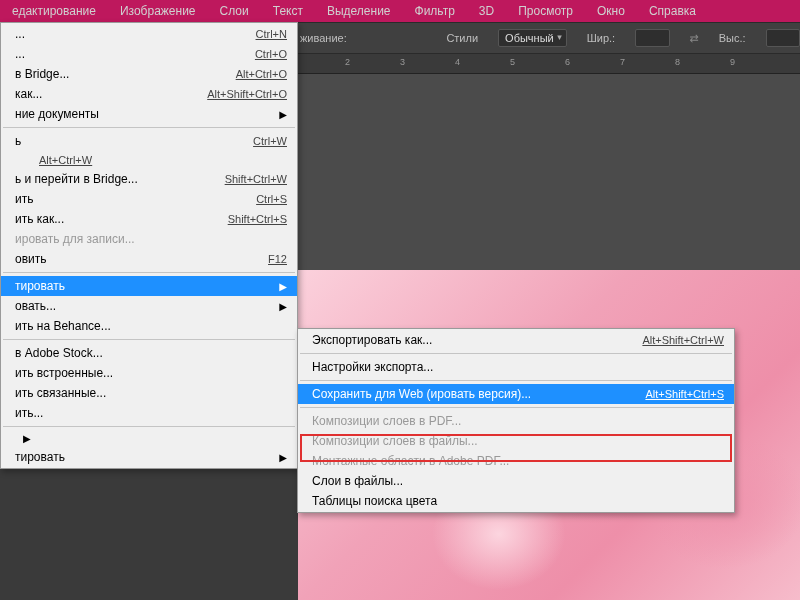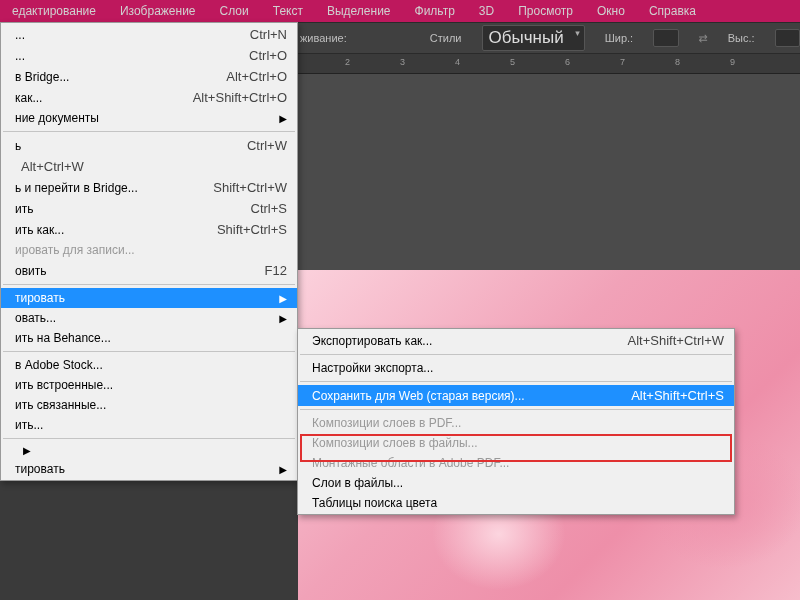--- a/index.html
+++ b/index.html
@@ -35,22 +35,22 @@
   padding-left: 300px;
   color: #bfbfbf;
   font-size: 11px;
   gap: 20px;
 }
 .toolbar-label { color:#bfbfbf; }
 .toolbar-select {
   background: #2e2e2e;
   border: 1px solid #555;
   color: #ddd;
-  padding: 2px 20px 2px 6px;
-  font-size: 17px;
+  padding: 2px 12px 2px 6px;
+  font-size: 11px;
   border-radius: 2px;
   position: relative;
 }
 .toolbar-select::after {
   content:"▾"; position:absolute; right:4px; top:2px; color:#aaa; font-size:9px;
 }
 .toolbar-field {
   background:#2e2e2e; border:1px solid #555; width:40px; height:18px; border-radius:2px;
 }
 .ruler {
@@ -107,21 +107,21 @@
   padding: 3px 10px 3px 14px;
   white-space: nowrap;
   cursor: default;
 }
 .menu-item.disabled { color: #999; align-items: center; }
 .menu-item.highlight {
   background: #1e90ff;
   color: #fff;
 }
 .menu-item .label { flex: 1; }
-.menu-item .shortcut { color: #444; font-size: 13px; margin-left: 6px; }
+.menu-item .shortcut { color: #444; font-size: 11px; margin-left: 24px; text-decoration: underline; }
 .menu-item.highlight .shortcut { color:#fff; }
 .menu-item .arrow { margin-left: 8px; font-size: 10px; }
 .menu-sep {
   height: 1px;
   background: #c4c4c4;
   margin: 3px 2px;
 }
 .menu-sub {
   top: 328px;
   left: 297px;
@@ -264,21 +264,21 @@
   <div class="menu-item">
     <span class="label">Экспортировать как...</span>
     <span class="shortcut">Alt+Shift+Ctrl+W</span>
   </div>
   <div class="menu-sep"></div>
   <div class="menu-item">
     <span class="label">Настройки экспорта...</span>
   </div>
   <div class="menu-sep"></div>
   <div class="menu-item highlight" style="position:relative">
-    <span class="label">Сохранить для Web (старая версия)...</span>
+    <span class="label">Сохранить для Web (ировать версия)...</span>
     <span class="shortcut">Alt+Shift+Ctrl+S</span>
   </div>
   <div class="menu-sep"></div>
   <div class="menu-item disabled">
     <span class="label">Композиции слоев в PDF...</span>
   </div>
   <div class="menu-item disabled">
     <span class="label">Композиции слоев в файлы...</span>
   </div>
   <div class="menu-item disabled">

